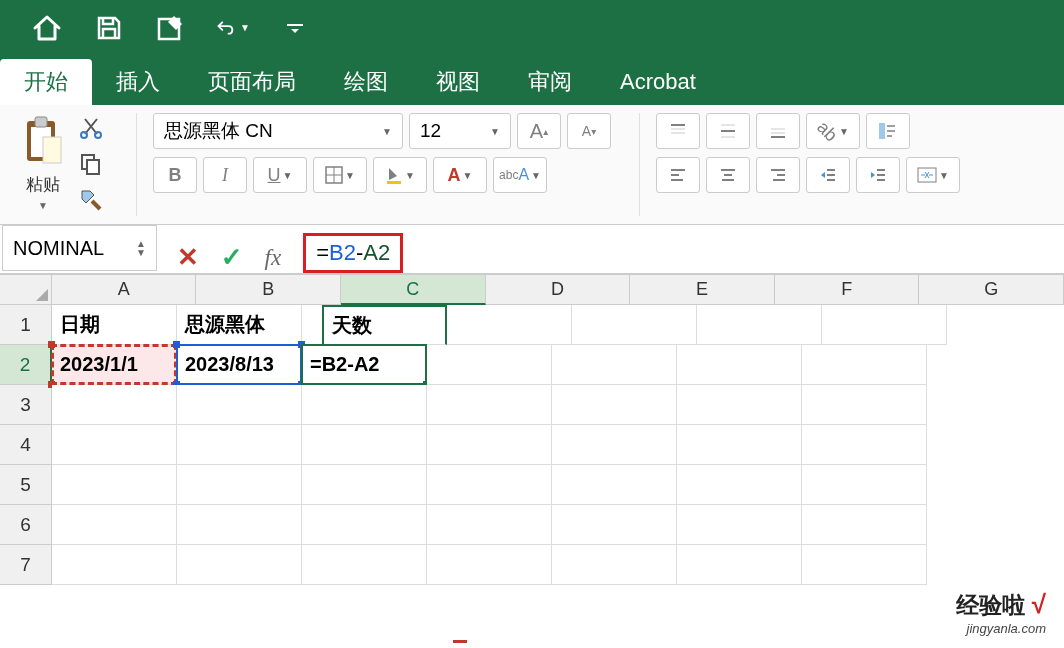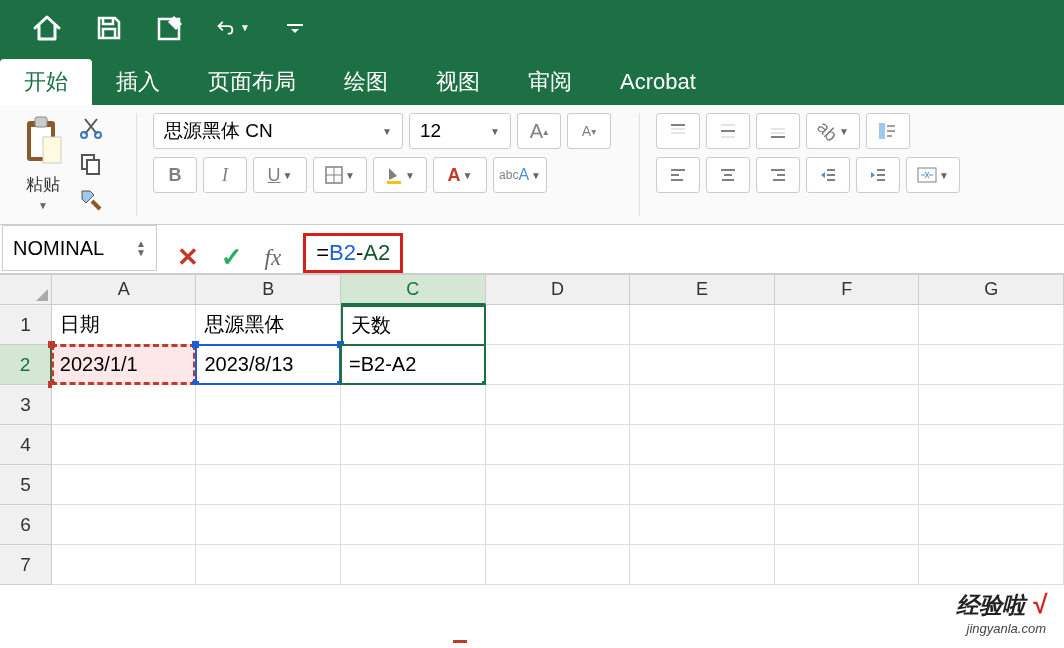--- a/index.html
+++ b/index.html
@@ -275,29 +275,30 @@
       font-size: 19px;
       color: #333;
     }
     .row-header.highlight {
       background: #d4e6d4;
       border-right: 2px solid #1d7044;
       color: #1d7044;
     }
     
     .cell {
-      width: 145px;
+      width: 125px;
       border-right: 1px solid #ddd;
       border-bottom: 1px solid #ddd;
       display: flex;
       align-items: center;
       padding: 16px 8px;
       font-size: 20px;
       position: relative;
       background: #fff;
+      font-weight: bold;
     }
     
     .cell-a2 {
       background: #fce8e8;
     }
     .cell-a2::before {
       content: "";
       position: absolute;
       inset: -1px;
       border: 3px dashed #c0392b;
@@ -322,20 +323,21 @@
       position: absolute;
       right: -4px;
       bottom: -4px;
       width: 7px;
       height: 7px;
       background: #1d7044;
     }
     .cell-c1 {
       border: 2px solid #1d7044;
       border-bottom: 1px solid #ddd;
+      margin-left: 20px;
     }
     
     .sel-handle {
       position: absolute;
       width: 7px;
       height: 7px;
     }
     .handle-red { background: #c0392b; }
     .handle-blue { background: #1a5fd6; }
     
@@ -343,21 +345,20 @@
     .watermark {
       position: absolute;
       right: 18px;
       bottom: 12px;
       text-align: right;
       pointer-events: none;
     }
     .watermark-main {
       font-size: 23px;
       font-weight: bold;
-      font-style: italic;
       color: #222;
       text-shadow: 1px 1px 0 #fff;
     }
     .watermark-check {
       color: #d62020;
       font-size: 26px;
     }
     .watermark-sub {
       font-size: 13px;
       color: #444;

